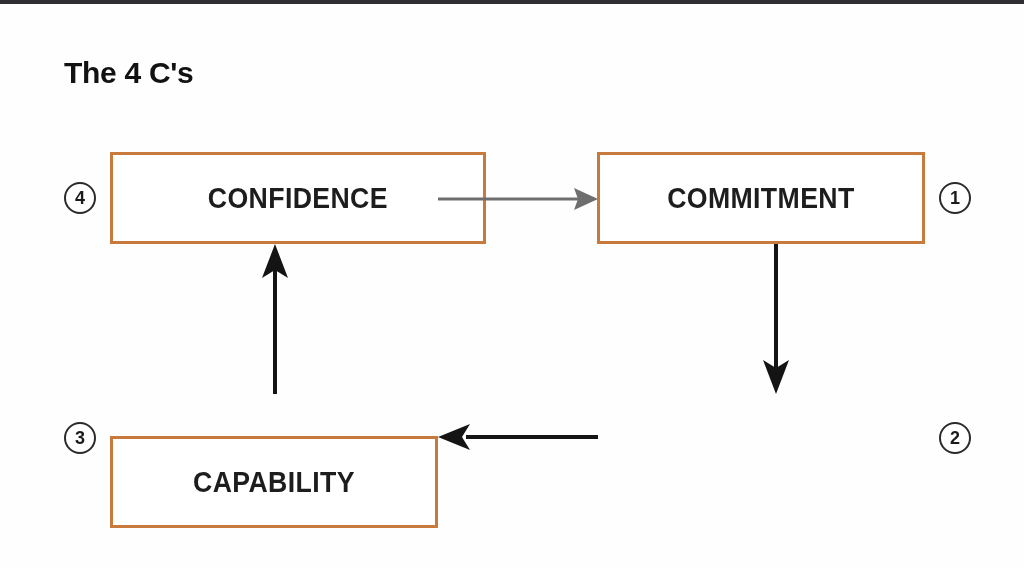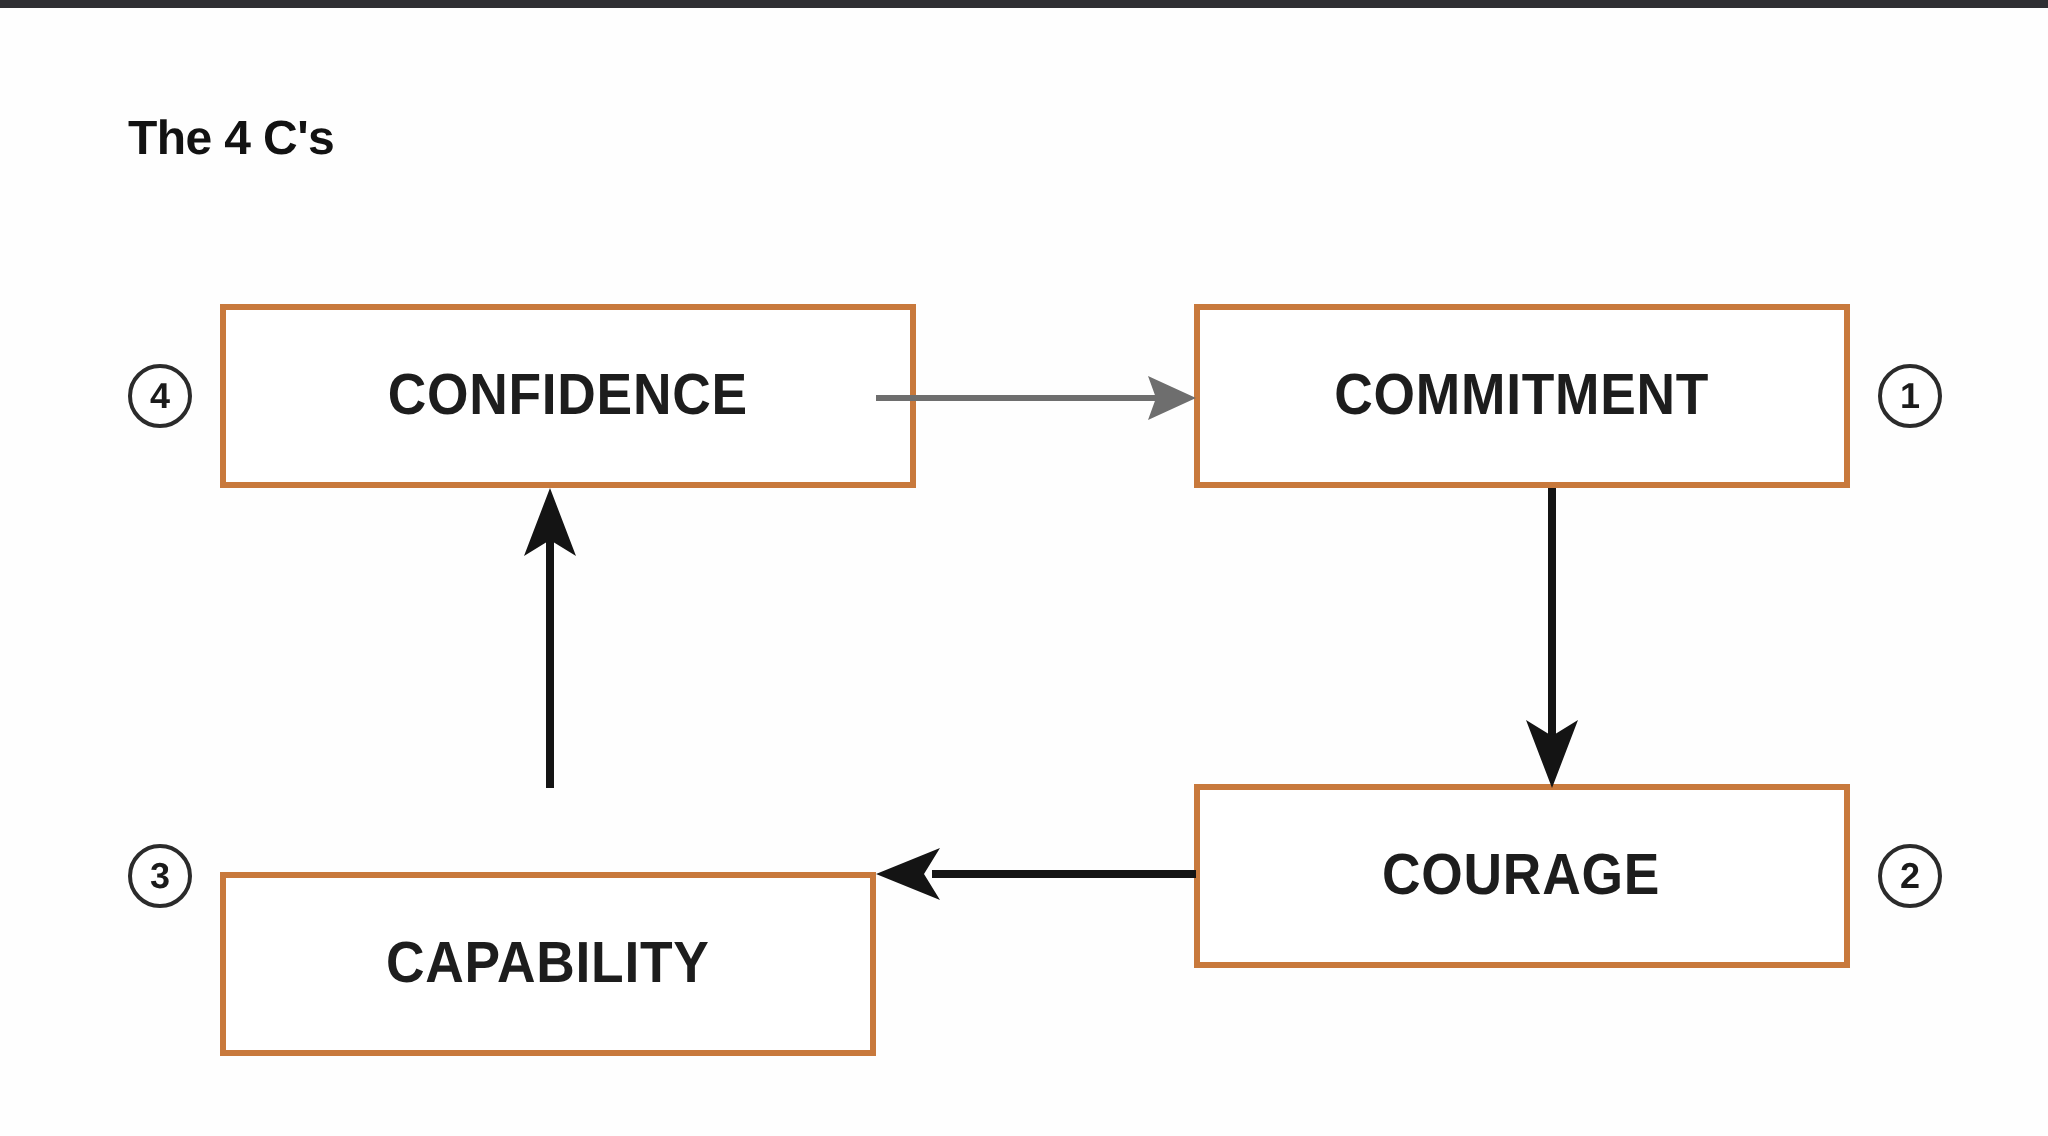--- a/index.html
+++ b/index.html
@@ -26,21 +26,21 @@
     width: 1024px;
     height: 4px;
     background: #2f2f33;
   }
   #diagram-title {
     position: absolute;
     left: 64px;
     top: 56px;
     font-family: "Liberation Sans Narrow", "Liberation Sans", sans-serif;
     font-weight: bold;
-    font-size: 24px;
+    font-size: 30px;
     letter-spacing: -0.3px;
     color: #121212;
     white-space: nowrap;
   }
   .node-box {
     position: absolute;
     box-sizing: border-box;
     background: #ffffff;
     border: 3px solid #C8793C;
     display: flex;
@@ -49,21 +49,21 @@
   }
   .node-label {
     font-family: "Liberation Sans Narrow", "Liberation Sans", sans-serif;
     font-weight: bold;
     font-size: 29px;
     letter-spacing: 0.4px;
     color: #1d1d1d;
     transform: scaleX(0.92);
     white-space: nowrap;
   }
-  #box-confidence { left: 110px; top: 152px; width: 348px; height: 92px; }
+  #box-confidence { left: 110px; top: 152px; width: 376px; height: 92px; }
   #box-commitment { left: 597px; top: 152px; width: 328px; height: 92px; align-items: center; }
   #box-capability { left: 110px; top: 392px; width: 328px; height: 92px; margin-top: 44px; }
   #box-courage    { left: 597px; top: 392px; width: 328px; height: 92px; }
 
   .step-badge {
     position: absolute;
     box-sizing: border-box;
     width: 32px;
     height: 32px;
     border: 2px solid #2b2b2b;
@@ -106,23 +106,20 @@
   </div>
 
   <div class="node-box" id="box-commitment">
     <span class="node-label">COMMITMENT</span>
   </div>
 
   <div class="node-box" id="box-capability">
     <span class="node-label">CAPABILITY</span>
   </div>
 
-  <div class="node-box" id="box-courage">
-    <span class="node-label">COURAGE</span>
-  </div>
 
   <div class="step-badge" id="badge-4">4</div>
 
   <div class="step-badge" id="badge-1">1</div>
 
   <div class="step-badge" id="badge-3">3</div>
 
   <div class="step-badge" id="badge-2">2</div>
 
   <svg class="arrow-svg" id="arrow-confidence-to-commitment" viewBox="0 0 160 42">

